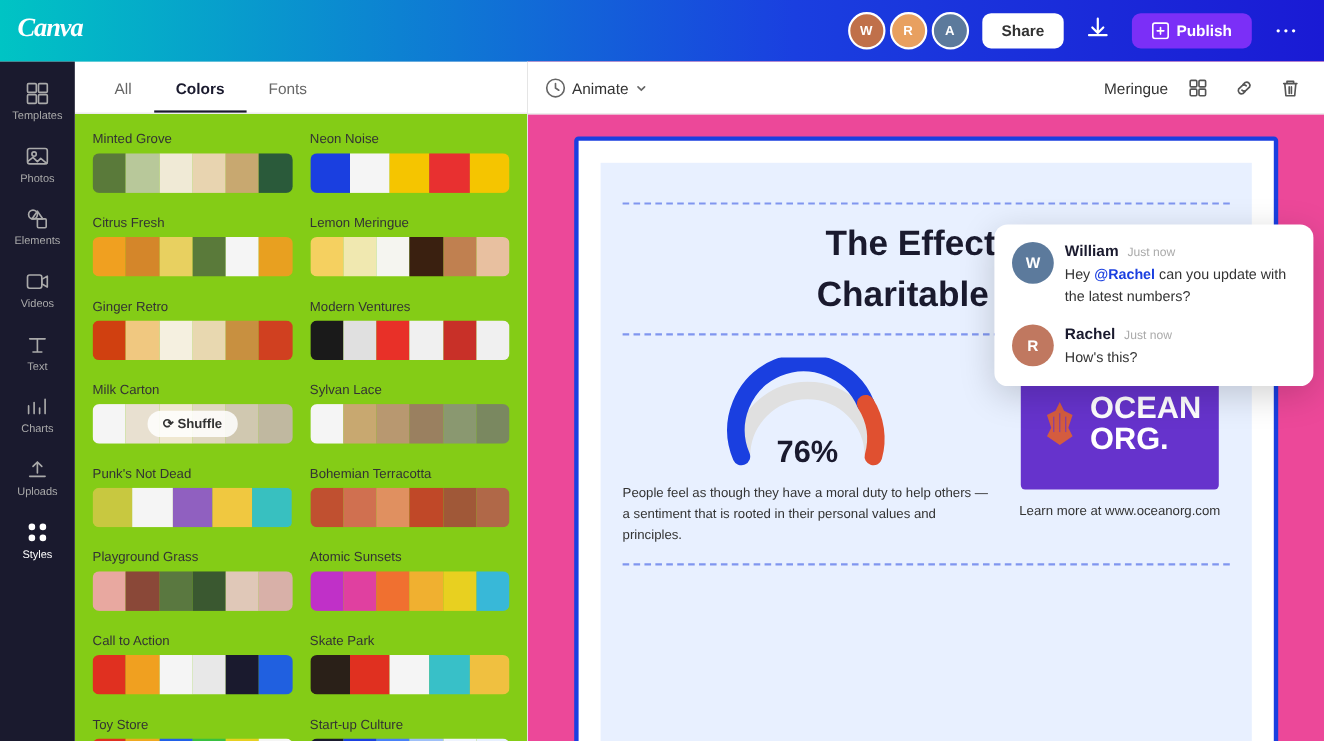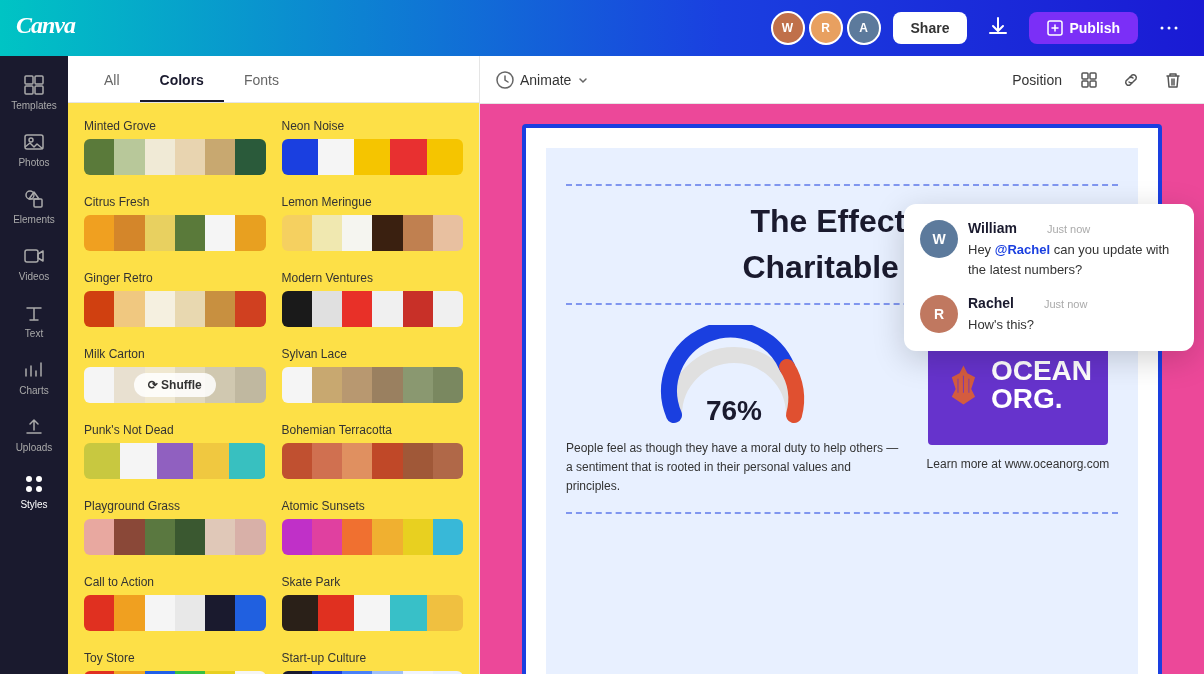--- a/index.html
+++ b/index.html
@@ -51,21 +51,21 @@
       gap: 4px;
       cursor: pointer;
     }
     .icon-sidebar-item.active { color: white; }
     .icon-sidebar-item svg { width: 22px; height: 22px; }
     .icon-sidebar-item span { font-size: 10px; }
 
     
     .color-panel {
       width: 412px;
-      background: #fde047;
+      background: #84cc16;
       overflow-y: auto;
       border-right: 1px solid #e5e5e5;
     }
     .color-panel::-webkit-scrollbar { width: 4px; }
     .color-panel::-webkit-scrollbar-thumb { background: #ccc; border-radius: 2px; }
 
     
     .panel-tabs {
       display: flex;
       border-bottom: 1px solid #e5e5e5;
@@ -256,21 +256,21 @@
       gap: 16px;
       z-index: 100;
     }
     .chat-message { display: flex; gap: 10px; }
     .chat-avatar { width: 38px; height: 38px; border-radius: 50%; overflow: hidden; flex-shrink: 0; background: #888; display: flex; align-items: center; justify-content: center; color: white; font-weight: bold; font-size: 14px; }
     .chat-avatar-william { background: #5c7a9c; }
     .chat-avatar-rachel { background: #c07860; }
     .chat-body { flex: 1; }
     .chat-header { display: flex; align-items: baseline; gap: 8px; margin-bottom: 4px; }
     .chat-name { font-size: 14px; font-weight: 700; color: #1a1a2e; }
-    .chat-time { font-size: 11px; color: #aaa; margin-left: 22px; }
+    .chat-time { font-size: 11px; color: #aaa; }
     .chat-text { font-size: 13px; color: #333; line-height: 1.5; }
     .mention { color: #1a3fe0; font-weight: 600; }
   </style>
 </head>
 <body>
 
 <div class="topbar">
   <div class="topbar-logo">
     <svg width="70" height="28" viewBox="0 0 70 28" fill="none">
       <text x="0" y="22" font-family="Georgia, serif" font-style="italic" font-weight="900" font-size="24" fill="white">Canva</text>
@@ -593,21 +593,21 @@
         <svg width="18" height="18" viewBox="0 0 18 18" fill="none">
             <circle cx="9" cy="9" r="8" stroke="#666" stroke-width="1.5"></circle>
             <path d="M9 5v4l3 2" stroke="#666" stroke-width="1.5" stroke-linecap="round"></path>
           </svg>
         <span>Animate</span>
         <svg width="12" height="12" viewBox="0 0 12 12" fill="none">
             <path d="M3 5l3 3 3-3" stroke="#666" stroke-width="1.5" stroke-linecap="round"></path>
           </svg>
       </button>
       <div class="toolbar-spacer"></div>
-      <button class="position-btn">Position</button>
+      <button class="position-btn">Meringue</button>
       <button class="toolbar-btn">
         <svg width="18" height="18" viewBox="0 0 18 18" fill="none">
             <rect x="2" y="2" width="6" height="6" rx="1" stroke="#555" stroke-width="1.5"></rect>
             <rect x="10" y="2" width="6" height="6" rx="1" stroke="#555" stroke-width="1.5"></rect>
             <rect x="2" y="10" width="6" height="6" rx="1" stroke="#555" stroke-width="1.5"></rect>
             <rect x="10" y="10" width="6" height="6" rx="1" stroke="#555" stroke-width="1.5"></rect>
           </svg>
       </button>
       <button class="toolbar-btn">
         <svg width="18" height="18" viewBox="0 0 18 18" fill="none">

